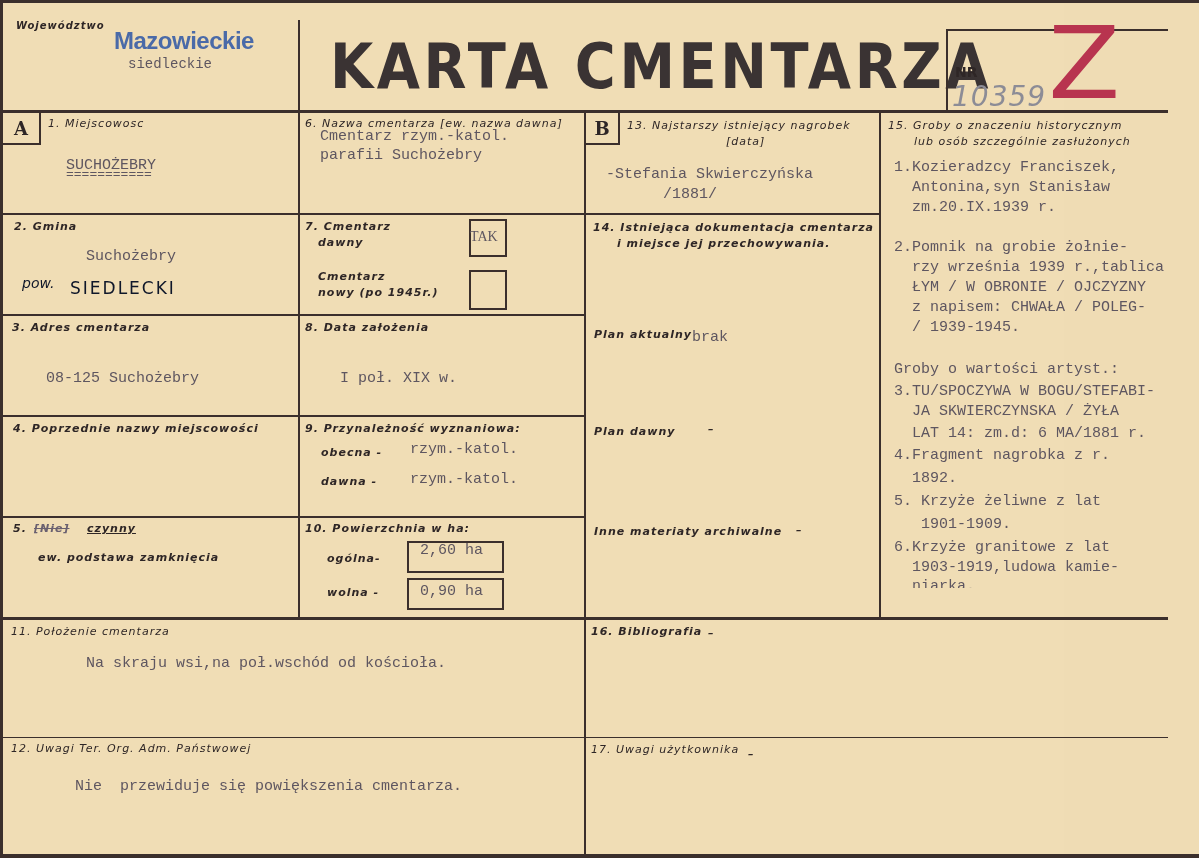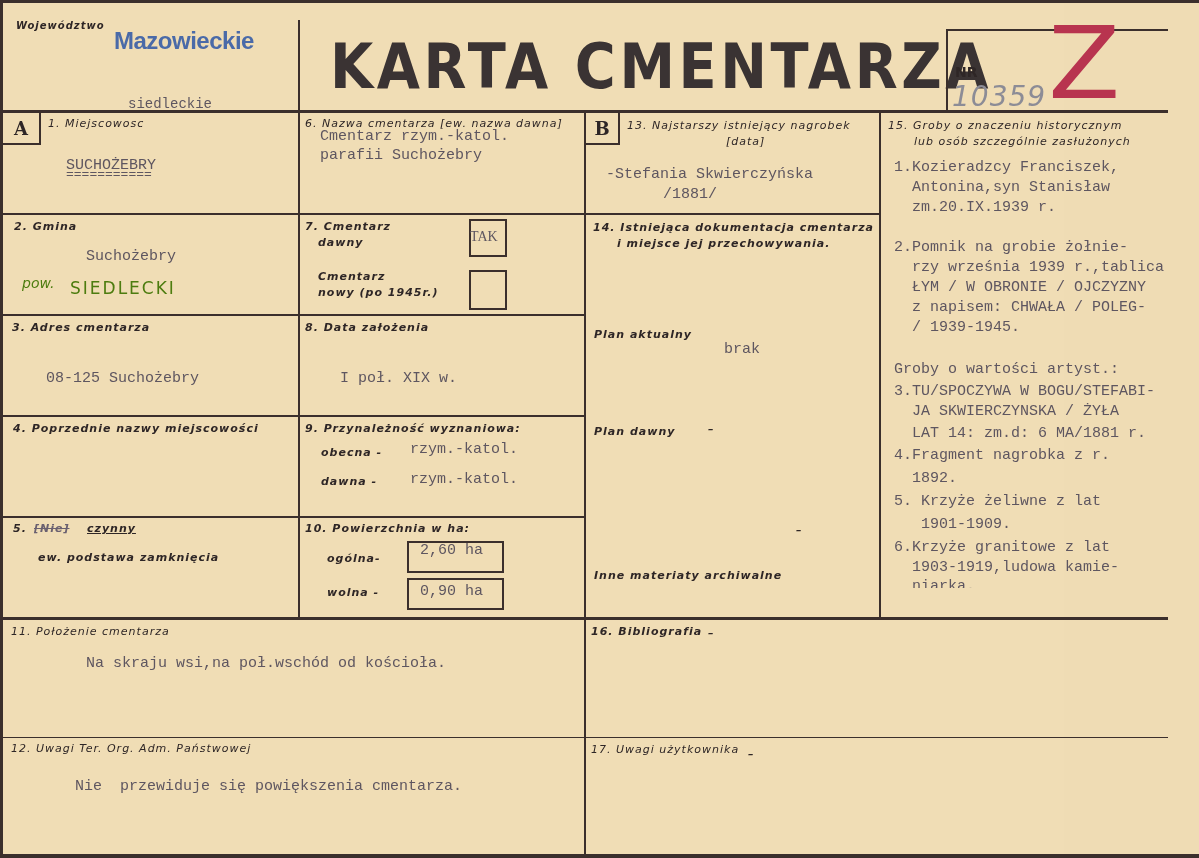--- a/index.html
+++ b/index.html
@@ -2,37 +2,37 @@
 <html><head>
 <meta charset="utf-8">
 <style>
   html, body { margin: 0; padding: 0; }
   body { width: 1199px; height: 858px; background: #efdcb4; overflow: hidden; position: relative; }
   .card { position: absolute; left: 0; top: 0; width: 1064px; height: 858px; background: #f0ddb5; }
   .ln { position: absolute; background: #3b2f2c; }
   .lbl { position: absolute; font-family: "DejaVu Sans", sans-serif; font-style: italic; font-weight: bold; font-size: 11px; color: #2e2626; letter-spacing: 1px; white-space: nowrap; }
   .lbl.light { font-weight: normal; }
   .tw { position: absolute; font-family: "Liberation Mono", "DejaVu Sans Mono", monospace; font-size: 15px; color: #5e5660; white-space: pre; }
-  .hand { position: absolute; font-family: "DejaVu Sans", sans-serif; font-style: italic; color: #4d7c0f; white-space: nowrap; }
+  .hand { position: absolute; font-family: "DejaVu Sans", sans-serif; font-style: italic; color: #0f172a; white-space: nowrap; }
   .title { position: absolute; left: 330px; top: 30px; font-family: "DejaVu Sans", sans-serif; font-weight: bold; font-size: 62px; color: #3a3333; letter-spacing: 4px; transform: scaleX(0.9); transform-origin: left top; white-space: nowrap; }
   .box { position: absolute; border: 2px solid #3b2f2c; box-sizing: border-box; }
   .letterbox { position: absolute; border: 2px solid #3b2f2c; border-left: none; border-top: none; box-sizing: border-box; font-family: "DejaVu Serif", serif; font-weight: bold; font-size: 18px; color: #2e2626; display: flex; align-items: center; justify-content: center; }
 </style>
 </head>
 <body>
 
 <div class="card">
 
   <div class="ln" style="left:0;top:0;width:1199px;height:3px;"></div>
   <div class="ln" style="left:0;top:0;width:3px;height:858px;"></div>
   <div class="ln" style="left:0;top:854px;width:1199px;height:4px;"></div>
 
   <div class="lbl" style="left:16px;top:20px;font-size:10px;">Województwo</div>
   <div style="position:absolute;left:114px;top:27px;font-family:'Liberation Sans',sans-serif;font-weight:bold;font-size:24px;color:#4a6aa8;letter-spacing:-0.5px;">Mazowieckie</div>
-  <div class="tw" style="left:128px;top:56px;font-size:14px;margin-top:40px;">siedleckie</div>
+  <div class="tw" style="left:128px;top:56px;font-size:14px;">siedleckie</div>
   <div class="ln" style="left:298px;top:20px;width:2px;height:92px;"></div>
 
   <div class="title">KARTA CMENTARZA</div>
 
   <div class="box" style="left:946px;top:29px;width:222px;height:84px;border-right:none;"></div>
   <div style="position:absolute;left:955px;top:64px;font-family:'DejaVu Sans',sans-serif;font-weight:bold;font-size:14px;color:#2e2626;">NR</div>
   <div style="position:absolute;left:952px;top:80px;font-family:'DejaVu Sans',sans-serif;font-style:italic;font-size:28px;color:#8c8c96;letter-spacing:1px;">10359</div>
   <div style="position:absolute;left:1050px;top:14px;font-family:'DejaVu Sans',sans-serif;font-size:100px;line-height:100px;color:#b8344f;transform:scaleX(1.05);">Z</div>
 
   <div class="ln" style="left:3px;top:110px;width:1165px;height:3px;"></div>
@@ -100,24 +100,24 @@
   <div class="letterbox" style="left:586px;top:113px;width:34px;height:32px;">B</div>
 
   <div class="lbl light" style="left:627px;top:119px;">13. Najstarszy istniejący nagrobek</div>
   <div class="lbl light" style="left:678px;top:135px;margin-left:48px;">[data]</div>
   <div class="tw" style="left:606px;top:166px;">-Stefania Skwierczyńska</div>
   <div class="tw" style="left:663px;top:186px;">/1881/</div>
 
   <div class="lbl" style="left:593px;top:221px;">14. Istniejąca dokumentacja cmentarza</div>
   <div class="lbl" style="left:617px;top:237px;">i miejsce jej  przechowywania.</div>
   <div class="lbl" style="left:594px;top:328px;">Plan  aktualny</div>
-  <div class="tw" style="left:724px;top:329px;margin-top:12px;">brak</div>
+  <div class="tw" style="left:692px;top:329px;">brak</div>
   <div class="lbl" style="left:594px;top:425px;">Plan  dawny</div>
   <div class="lbl" style="left:708px;top:423px;">–</div>
-  <div class="lbl" style="left:594px;top:525px;margin-top:44px;">Inne  materiaty  archiwalne</div>
+  <div class="lbl" style="left:594px;top:525px;">Inne  materiaty  archiwalne</div>
   <div class="lbl" style="left:796px;top:524px;">–</div>
 
   <div class="lbl light" style="left:888px;top:119px;">15. Groby o znaczeniu  historycznym</div>
   <div class="lbl light" style="left:914px;top:135px;">lub  osób  szczególnie  zasłużonych</div>
   <div style="position:absolute;left:894px;top:158px;width:305px;">
     <div class="tw" style="position:static;line-height:20px;">1.Kozieradzcy Franciszek,</div>
     <div class="tw" style="position:static;line-height:20px;">  Antonina,syn Stanisław</div>
     <div class="tw" style="position:static;line-height:20px;">  zm.20.IX.1939 r.</div>
     <div class="tw" style="position:static;line-height:20px;height:20px;"></div>
     <div class="tw" style="position:static;line-height:20px;">2.Pomnik na grobie żołnie-</div>

